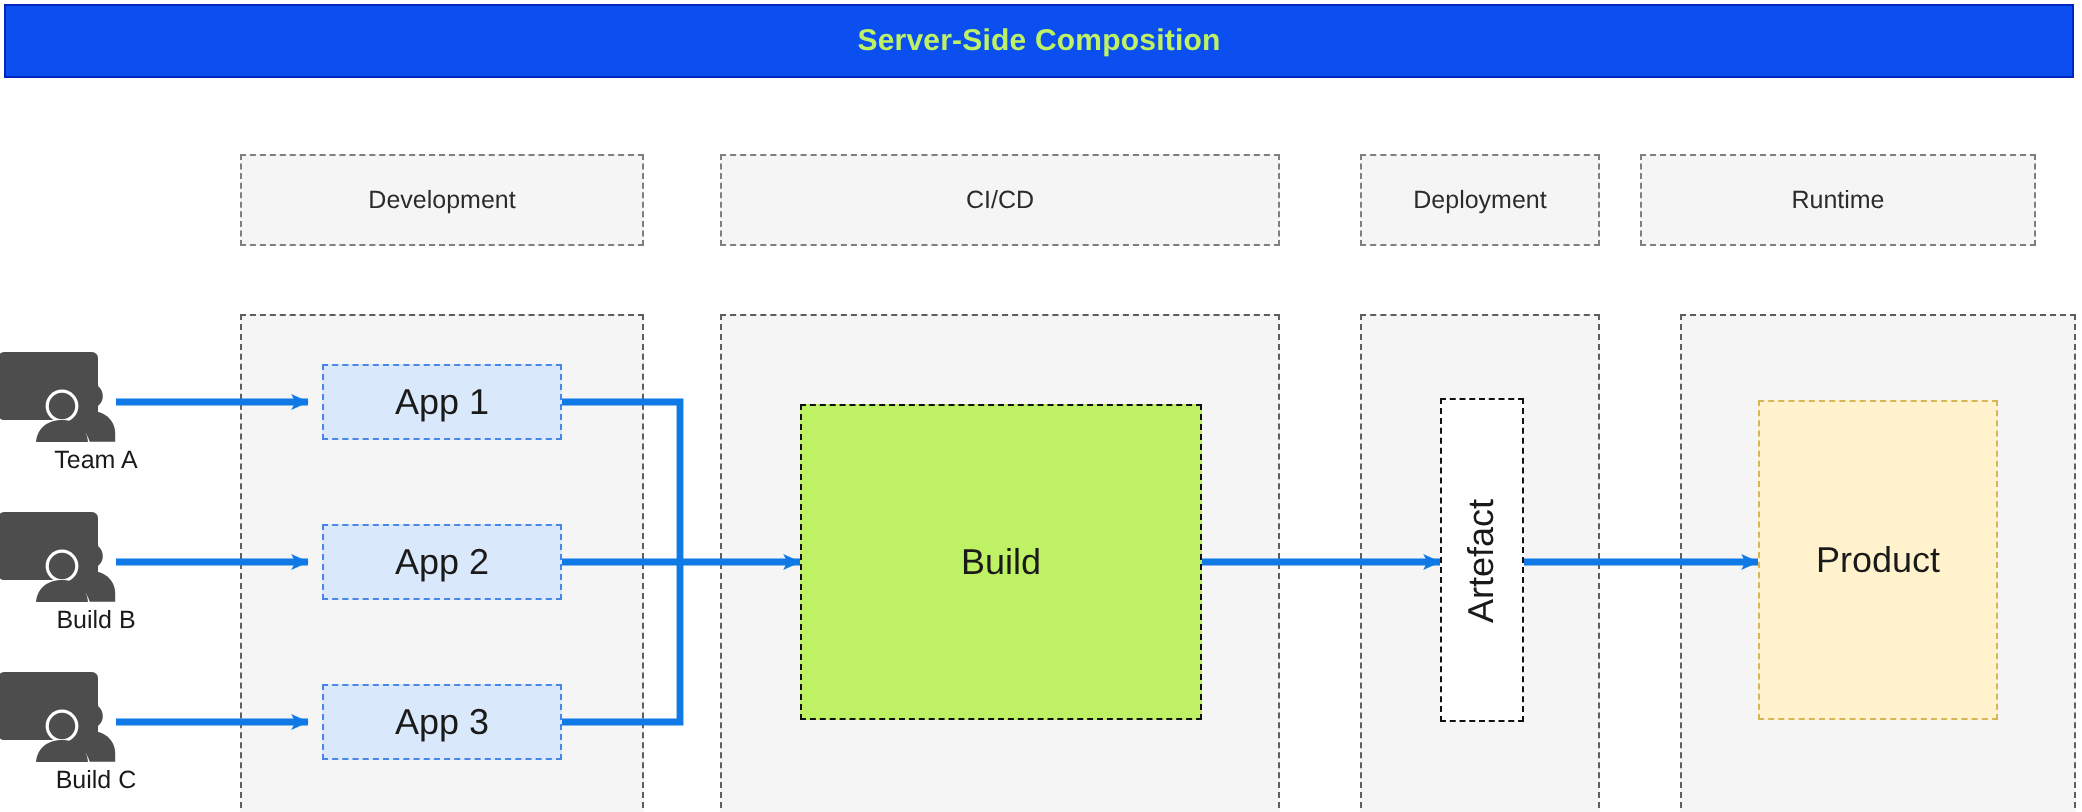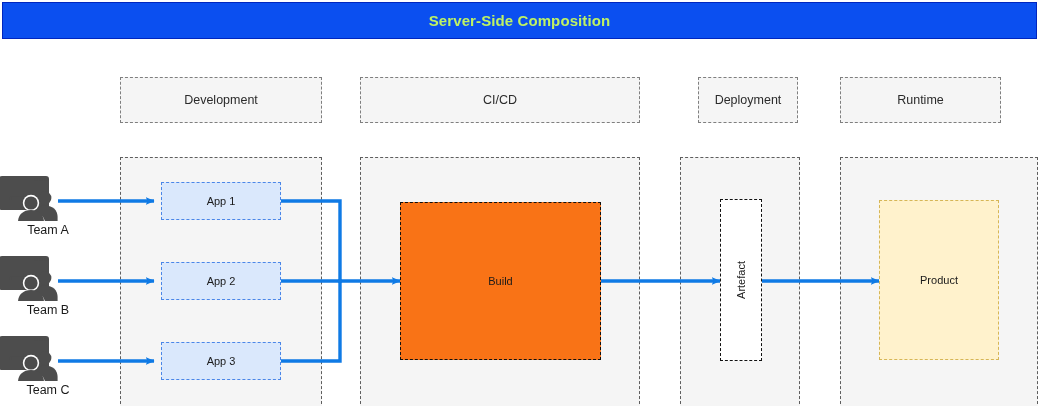--- a/index.html
+++ b/index.html
@@ -70,30 +70,30 @@
     box-sizing: border-box;
   }
 
   
   .node {
     position: absolute;
     box-sizing: border-box;
     display: flex;
     align-items: center;
     justify-content: center;
-    font-size: 11px;
+    font-size: 18px;
     color: #1a1a1a;
     z-index: 6;
   }
   .node.app {
     background: #dae8fc;
     border: 1px dashed #4a86e8;
   }
   .node.build {
-    background: #f97316;
+    background: #bef264;
     border: 1px dashed #111111;
   }
   .node.artefact {
     background: #ffffff;
     border: 1px dashed #111111;
   }
   .node.artefact span {
     transform: rotate(-90deg);
     white-space: nowrap;
   }
@@ -142,24 +142,24 @@
   <div class="title-banner">
     <span class="title-text">Server-Side Composition</span>
   </div>
 
   <div class="lane-head" style="left:120px; width:202px;text-align:center;">
     <span>Development</span>
   </div>
   <div class="lane-head" style="left:360px; width:280px;">
     <span>CI/CD</span>
   </div>
-  <div class="lane-head" style="left:680px; width:100px;margin-left:18px;">
+  <div class="lane-head" style="left:680px; width:120px;">
     <span>Deployment</span>
   </div>
-  <div class="lane-head" style="left:840px; width:161px;">
+  <div class="lane-head" style="left:820px; width:198px;">
     <span>Runtime</span>
   </div>
 
   <div class="lane-body" style="left:120px; width:202px;"></div>
   <div class="lane-body" style="left:360px; width:280px;"></div>
   <div class="lane-body" style="left:680px; width:120px;"></div>
   <div class="lane-body" style="left:840px; width:198px;"></div>
 
   <svg id="connectors" viewBox="0 0 1041 406">
     <defs>
@@ -243,21 +243,21 @@
       </g>
       <g fill="#ffffff">
         <circle cx="31" cy="30" r="8.2"></circle>
         <path d="M31,38.4 c-9.2,0 -14.2,5.8 -14.2,12.6 v4 h28.4 v-4 c0,-6.8 -5,-12.6 -14.2,-12.6 z"></path>
       </g>
       <g fill="#4d4d4d">
         <circle cx="31" cy="30" r="6.6"></circle>
         <path d="M31,37 c-8.4,0 -13,5.4 -13,11.8 v4 h26 v-4 c0,-6.4 -4.6,-11.8 -13,-11.8 z"></path>
       </g>
     </svg>
-    <span class="team-label">Team B</span>
+    <span class="team-label">Build B</span>
   </div>
 
   <div class="team" style="left:0px; top:333px;">
     <svg class="team-icon" viewBox="0 0 60 48">
       <g fill="#4d4d4d">
         <path d="M2,3 h44 a3,3 0 0 1 3,3 v28 a3,3 0 0 1 -3,3 h-44 a3,3 0 0 1 -3,-3 v-28 a3,3 0 0 1 3,-3 z
                  M2,10 h44 v24 h-44 z"></path>
         <circle cx="36" cy="6.5" r="1.5"></circle>
         <circle cx="41" cy="6.5" r="1.5"></circle>
         <circle cx="46" cy="6.5" r="1.5"></circle>
@@ -277,21 +277,21 @@
       </g>
       <g fill="#ffffff">
         <circle cx="31" cy="30" r="8.2"></circle>
         <path d="M31,38.4 c-9.2,0 -14.2,5.8 -14.2,12.6 v4 h28.4 v-4 c0,-6.8 -5,-12.6 -14.2,-12.6 z"></path>
       </g>
       <g fill="#4d4d4d">
         <circle cx="31" cy="30" r="6.6"></circle>
         <path d="M31,37 c-8.4,0 -13,5.4 -13,11.8 v4 h26 v-4 c0,-6.4 -4.6,-11.8 -13,-11.8 z"></path>
       </g>
     </svg>
-    <span class="team-label">Team C</span>
+    <span class="team-label">Build C</span>
   </div>
 
   <div class="node app" style="left:161px; top:182px; width:120px; height:38px;">
     <span>App 1</span>
   </div>
   <div class="node app" style="left:161px; top:262px; width:120px; height:38px;">
     <span>App 2</span>
   </div>
   <div class="node app" style="left:161px; top:342px; width:120px; height:38px;">
     <span>App 3</span>

